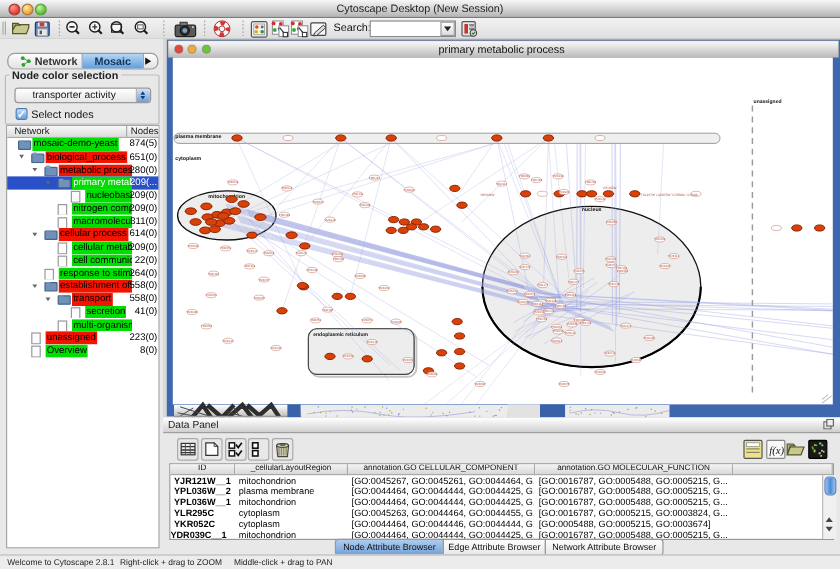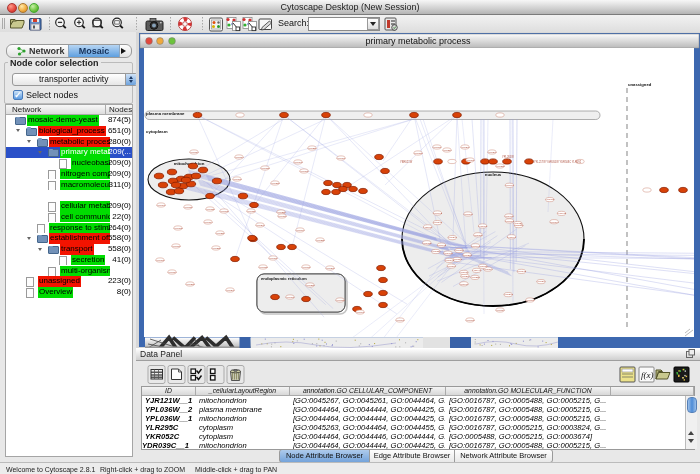--- a/index.html
+++ b/index.html
@@ -13,42 +13,42 @@
 #toolbar{left:0;top:15px;width:700px;height:17px;background:linear-gradient(#f2f2f2,#dedede);border-bottom:1px solid #9c9c9c;}
 
 #cpanel{left:0;top:32px;width:136px;height:430px;background:#e8e8e8;}
 .phead{height:11px;background:linear-gradient(#fdfdfd,#cfcfcf);border-top:1px solid #fff;border-bottom:1px solid #9e9e9e;font-size:8.5px;color:#222;padding-left:4px;line-height:11px;}
 #tabbar{left:6px;top:12px;width:124px;height:12px;background:linear-gradient(#fdfdfd,#e2e2e2);border:1px solid #9a9a9a;border-radius:6px;font-size:9px;}
 #tabmosaic{left:61px;top:0;width:50px;height:12px;background:linear-gradient(#b7d5f3,#5e9fe0);border-left:1px solid #8ca6c0;border-right:1px solid #8ca6c0;text-align:center;font-weight:bold;color:#16335c;line-height:12px;}
 #tabnet{left:22px;top:0;font-weight:bold;color:#333;line-height:12px;}
 #tabarrow{right:5px;top:3px;width:0;height:0;border-left:5px solid #111;border-top:3.5px solid transparent;border-bottom:3.5px solid transparent;}
 #ncs{left:4px;top:30px;width:127px;height:40px;border:1px solid #bbb;border-radius:2px;}
 #ncslab{left:8px;top:26px;font-size:9px;font-weight:bold;color:#222;background:#e8e8e8;padding:0 2px;}
-#combo{left:12px;top:41px;width:112px;height:11px;background:linear-gradient(#ffffff,#e6e6e6);border:1px solid #999;border-radius:3px;font-size:8.5px;color:#111;text-align:left;padding-left:12px;text-indent:14px;line-height:11px;}
+#combo{left:12px;top:41px;width:112px;height:11px;background:linear-gradient(#ffffff,#e6e6e6);border:1px solid #999;border-radius:3px;font-size:8.5px;color:#111;text-align:left;padding-left:0;text-indent:14px;line-height:11px;}
 #combobtn{position:absolute;right:0px;top:0px;width:11px;height:11px;background:linear-gradient(#cfe2f7,#6da2dd);border-left:1px solid #999;border-radius:0 3px 3px 0;}
 #combobtn:before{content:"";position:absolute;left:3px;top:2px;border-left:2.5px solid transparent;border-right:2.5px solid transparent;border-bottom:3px solid #1d3a66;}
 #combobtn:after{content:"";position:absolute;left:3px;bottom:2px;border-left:2.5px solid transparent;border-right:2.5px solid transparent;border-top:3px solid #1d3a66;}
 #cb{left:13px;top:58px;width:8px;height:8px;background:linear-gradient(#cde3f8,#5d9ce2);border:1px solid #4a7cba;border-radius:2px;color:#fff;font-size:9px;line-height:8px;font-weight:bold;text-align:center;}
 #cblab{left:26px;top:58px;font-size:9px;color:#111;}
 
 #tree{left:5px;top:72px;width:126px;height:351px;background:#fff;border:1px solid #a5a5a5;font-size:8px;}
 #treehead{left:0;top:0;width:126px;height:9px;background:linear-gradient(#f8f8f8,#dcdcdc);border-bottom:1px solid #aaa;color:#222;}
 .trow{position:absolute;left:0;width:126px;height:10.7px;line-height:10.7px;white-space:nowrap;overflow:hidden;}
 .tlab{position:absolute;top:0;padding:0 1px;white-space:nowrap;overflow:hidden;max-width:none;}
 .tnum{position:absolute;left:86px;top:0;width:39px;text-align:right;background:transparent;}
 .arr{position:absolute;top:3.5px;width:0;height:0;border-top:3.5px solid #666;border-left:2.8px solid transparent;border-right:2.8px solid transparent;}
 .fold{position:absolute;top:2px;width:9px;height:6px;background:#7291b8;border:0.5px solid #44668c;border-radius:1px;}
 .fold:before{content:"";position:absolute;left:0px;top:-1.5px;width:4px;height:1.5px;background:#7a9cc4;border-radius:1px 1px 0 0;}
 .file{position:absolute;top:1px;width:6px;height:8px;background:#fdfdfd;border:0.7px solid #9a9a9a;}
 .gg{background:#00dd00;}
 .rr{background:#f21300;color:#000;}
 
 #dpanel{left:136px;top:348px;width:564px;height:114px;background:#e8e8e8;}
 #dtoolbar{position:absolute;left:4px;top:15px;width:556px;height:24px;}
-#dtable{position:absolute;left:5px;top:38px;width:552px;height:62px;background:#fff;border:1px solid #999;font-size:7.6px;font-style:italic;}
+#dtable{position:absolute;left:5px;top:38px;width:552px;height:62px;background:#fff;border:1px solid #999;font-size:7.6px;}
 .dhead{position:absolute;top:0;height:8px;background:linear-gradient(#f4f4f4,#d8d8d8);border-right:1px solid #aaa;border-bottom:1px solid #aaa;text-align:center;color:#111;line-height:8.5px;overflow:hidden;font-size:6.8px;}
 .drow{position:absolute;height:9px;line-height:9px;white-space:nowrap;overflow:hidden;color:#000;}
 #dtabs{position:absolute;left:143px;top:101px;height:12px;font-size:7.5px;}
 .dtab{position:absolute;top:0;height:12px;line-height:12px;text-align:center;background:linear-gradient(#fdfdfd,#e8e8e8);border:1px solid #9a9a9a;color:#111;}
 
 #statusbar{left:0;top:462px;width:700px;height:12px;background:#ececec;border-top:1px solid #bbb;font-size:7px;color:#222;}
 </style>
 </head>
 <body>
 <div class="abs" id="titlebar">
@@ -210,20 +210,26 @@
       </div>
 <div class="trow" style="top:63.75px;">
         <span class="file" style="left:42px;"></span>
         <span class="tlab gg" style="left:54px;max-width:48px;">nitrogen compo</span>
         <span class="tnum" style="color:#000;">209(0)</span>
       </div>
 <div class="trow" style="top:74.50px;">
         <span class="file" style="left:42px;"></span>
         <span class="tlab gg" style="left:54px;max-width:48px;">macromolecule</span>
         <span class="tnum" style="color:#000;">311(0)</span>
+      </div>
+<div class="trow" style="top:85.25px;">
+        <span class="arr" style="left:21px;"></span>
+        <span class="fold" style="left:31px;"></span>
+        <span class="tlab rr" style="left:43px;max-width:59px;">cellular process</span>
+        <span class="tnum" style="color:#000;">614(0)</span>
       </div>
 <div class="trow" style="top:96.00px;">
         <span class="file" style="left:42px;"></span>
         <span class="tlab gg" style="left:54px;max-width:48px;">cellular metabo</span>
         <span class="tnum" style="color:#000;">209(0)</span>
       </div>
 <div class="trow" style="top:106.75px;">
         <span class="file" style="left:42px;"></span>
         <span class="tlab gg" style="left:54px;max-width:48px;">cell communicat</span>
         <span class="tnum" style="color:#000;">22(0)</span>

